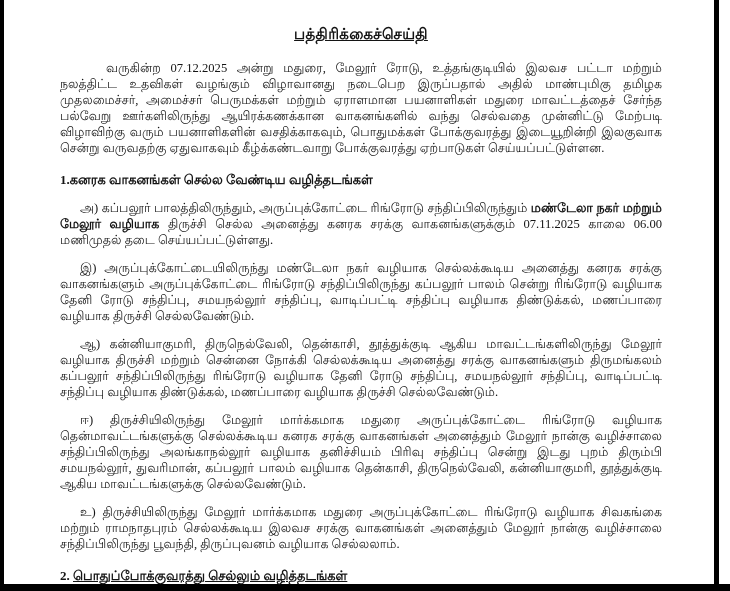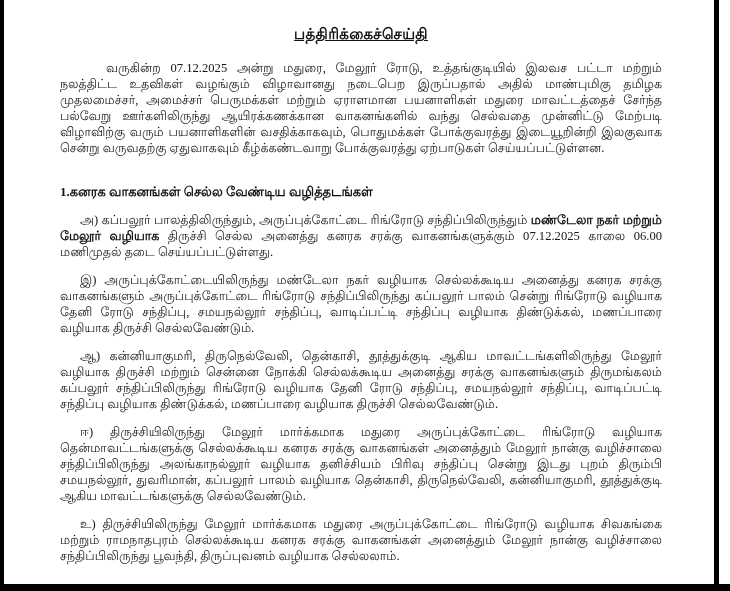--- a/index.html
+++ b/index.html
@@ -45,44 +45,45 @@
     font-size: 12.6px;
     line-height: 16px;
     text-align: justify;
     margin: 0 0 12px 0;
   }
   p.intro-para   { text-indent: 46px; margin-bottom: 16px; }
   p.letter-para  { text-indent: 20px; }
   .section-heading {
     font-size: 13px;
     font-weight: bold;
-    margin: 28px 0 11px 0;
+    margin: 16px 0 11px 0;
   }
   .section-heading .underlined { text-decoration: underline; }
   b.inline-bold { font-weight: bold; }
 </style>
 </head>
 <body>
 
 <div class="scan-bar bar-left"></div>
 <div class="scan-bar bar-right"></div>
 <div class="scan-bar bar-bottom"></div>
 
 <div class="page">
 
   <div class="doc-title">பத்திரிக்கைச்செய்தி</div>
 
   <p class="body-para intro-para">வருகின்ற 07.12.2025 அன்று மதுரை, மேலூர் ரோடு, உத்தங்குடியில் இலவச பட்டா மற்றும் நலத்திட்ட உதவிகள் வழங்கும் விழாவானது நடைபெற இருப்பதால் அதில் மாண்புமிகு தமிழக முதலமைச்சர், அமைச்சர் பெருமக்கள் மற்றும் ஏராளமான பயனாளிகள் மதுரை மாவட்டத்தைச் சேர்ந்த பல்வேறு ஊர்களிலிருந்து ஆயிரக்கணக்கான வாகனங்களில் வந்து செல்வதை முன்னிட்டு மேற்படி விழாவிற்கு வரும் பயனாளிகளின் வசதிக்காகவும், பொதுமக்கள் போக்குவரத்து இடையூறின்றி இலகுவாக சென்று வருவதற்கு ஏதுவாகவும் கீழ்க்கண்டவாறு போக்குவரத்து ஏற்பாடுகள் செய்யப்பட்டுள்ளன.</p>
 
   <div class="section-heading">1.கனரக வாகனங்கள் செல்ல வேண்டிய வழித்தடங்கள்</div>
 
-  <p class="body-para letter-para"><span>அ) கப்பலூர் பாலத்திலிருந்தும், அருப்புக்கோட்டை ரிங்ரோடு சந்திப்பிலிருந்தும் </span><b class="inline-bold">மண்டேலா நகர் மற்றும் மேலூர் வழியாக</b><span> திருச்சி செல்ல அனைத்து கனரக சரக்கு வாகனங்களுக்கும் 07.12.2025 காலை 06.00 மணிமுதல் தடை செய்யப்பட்டுள்ளது.</span></p>
+  <p class="body-para letter-para"><span>அ) கப்பலூர் பாலத்திலிருந்தும், அருப்புக்கோட்டை ரிங்ரோடு சந்திப்பிலிருந்தும் </span><b class="inline-bold">மண்டேலா நகர் மற்றும் மேலூர் வழியாக</b><span> திருச்சி செல்ல அனைத்து கனரக சரக்கு வாகனங்களுக்கும் 07.11.2025 காலை 06.00 மணிமுதல் தடை செய்யப்பட்டுள்ளது.</span></p>
 
   <p class="body-para letter-para">இ) அருப்புக்கோட்டையிலிருந்து மண்டேலா நகர் வழியாக செல்லக்கூடிய அனைத்து கனரக சரக்கு வாகனங்களும் அருப்புக்கோட்டை ரிங்ரோடு சந்திப்பிலிருந்து கப்பலூர் பாலம் சென்று ரிங்ரோடு வழியாக தேனி ரோடு சந்திப்பு, சமயநல்லூர் சந்திப்பு, வாடிப்பட்டி சந்திப்பு வழியாக திண்டுக்கல், மணப்பாரை வழியாக திருச்சி செல்லவேண்டும்.</p>
 
   <p class="body-para letter-para">ஆ) கன்னியாகுமரி, திருநெல்வேலி, தென்காசி, தூத்துக்குடி ஆகிய மாவட்டங்களிலிருந்து மேலூர் வழியாக திருச்சி மற்றும் சென்னை நோக்கி செல்லக்கூடிய அனைத்து சரக்கு வாகனங்களும் திருமங்கலம் கப்பலூர் சந்திப்பிலிருந்து ரிங்ரோடு வழியாக தேனி ரோடு சந்திப்பு, சமயநல்லூர் சந்திப்பு, வாடிப்பட்டி சந்திப்பு வழியாக திண்டுக்கல், மணப்பாரை வழியாக திருச்சி செல்லவேண்டும்.</p>
 
   <p class="body-para letter-para">ஈ) திருச்சியிலிருந்து மேலூர் மார்க்கமாக மதுரை அருப்புக்கோட்டை ரிங்ரோடு வழியாக தென்மாவட்டங்களுக்கு செல்லக்கூடிய கனரக சரக்கு வாகனங்கள் அனைத்தும் மேலூர் நான்கு வழிச்சாலை சந்திப்பிலிருந்து அலங்காநல்லூர் வழியாக தனிச்சியம் பிரிவு சந்திப்பு சென்று இடது புறம் திரும்பி சமயநல்லூர், துவரிமான், கப்பலூர் பாலம் வழியாக தென்காசி, திருநெல்வேலி, கன்னியாகுமரி, தூத்துக்குடி ஆகிய மாவட்டங்களுக்கு செல்லவேண்டும்.</p>
 
-  <p class="body-para letter-para">உ) திருச்சியிலிருந்து மேலூர் மார்க்கமாக மதுரை அருப்புக்கோட்டை ரிங்ரோடு வழியாக சிவகங்கை மற்றும் ராமநாதபுரம் செல்லக்கூடிய கனரக சரக்கு வாகனங்கள் அனைத்தும் மேலூர் நான்கு வழிச்சாலை சந்திப்பிலிருந்து பூவந்தி, திருப்புவனம் வழியாக செல்லலாம்.</p>
+  <p class="body-para letter-para">உ) திருச்சியிலிருந்து மேலூர் மார்க்கமாக மதுரை அருப்புக்கோட்டை ரிங்ரோடு வழியாக சிவகங்கை மற்றும் ராமநாதபுரம் செல்லக்கூடிய இலவச சரக்கு வாகனங்கள் அனைத்தும் மேலூர் நான்கு வழிச்சாலை சந்திப்பிலிருந்து பூவந்தி, திருப்புவனம் வழியாக செல்லலாம்.</p>
 
+  <div class="section-heading"><span>2. </span><span class="underlined">பொதுப்போக்குவரத்து செல்லும் வழித்தடங்கள்</span></div>
 
 </div>
 
 </body></html>

